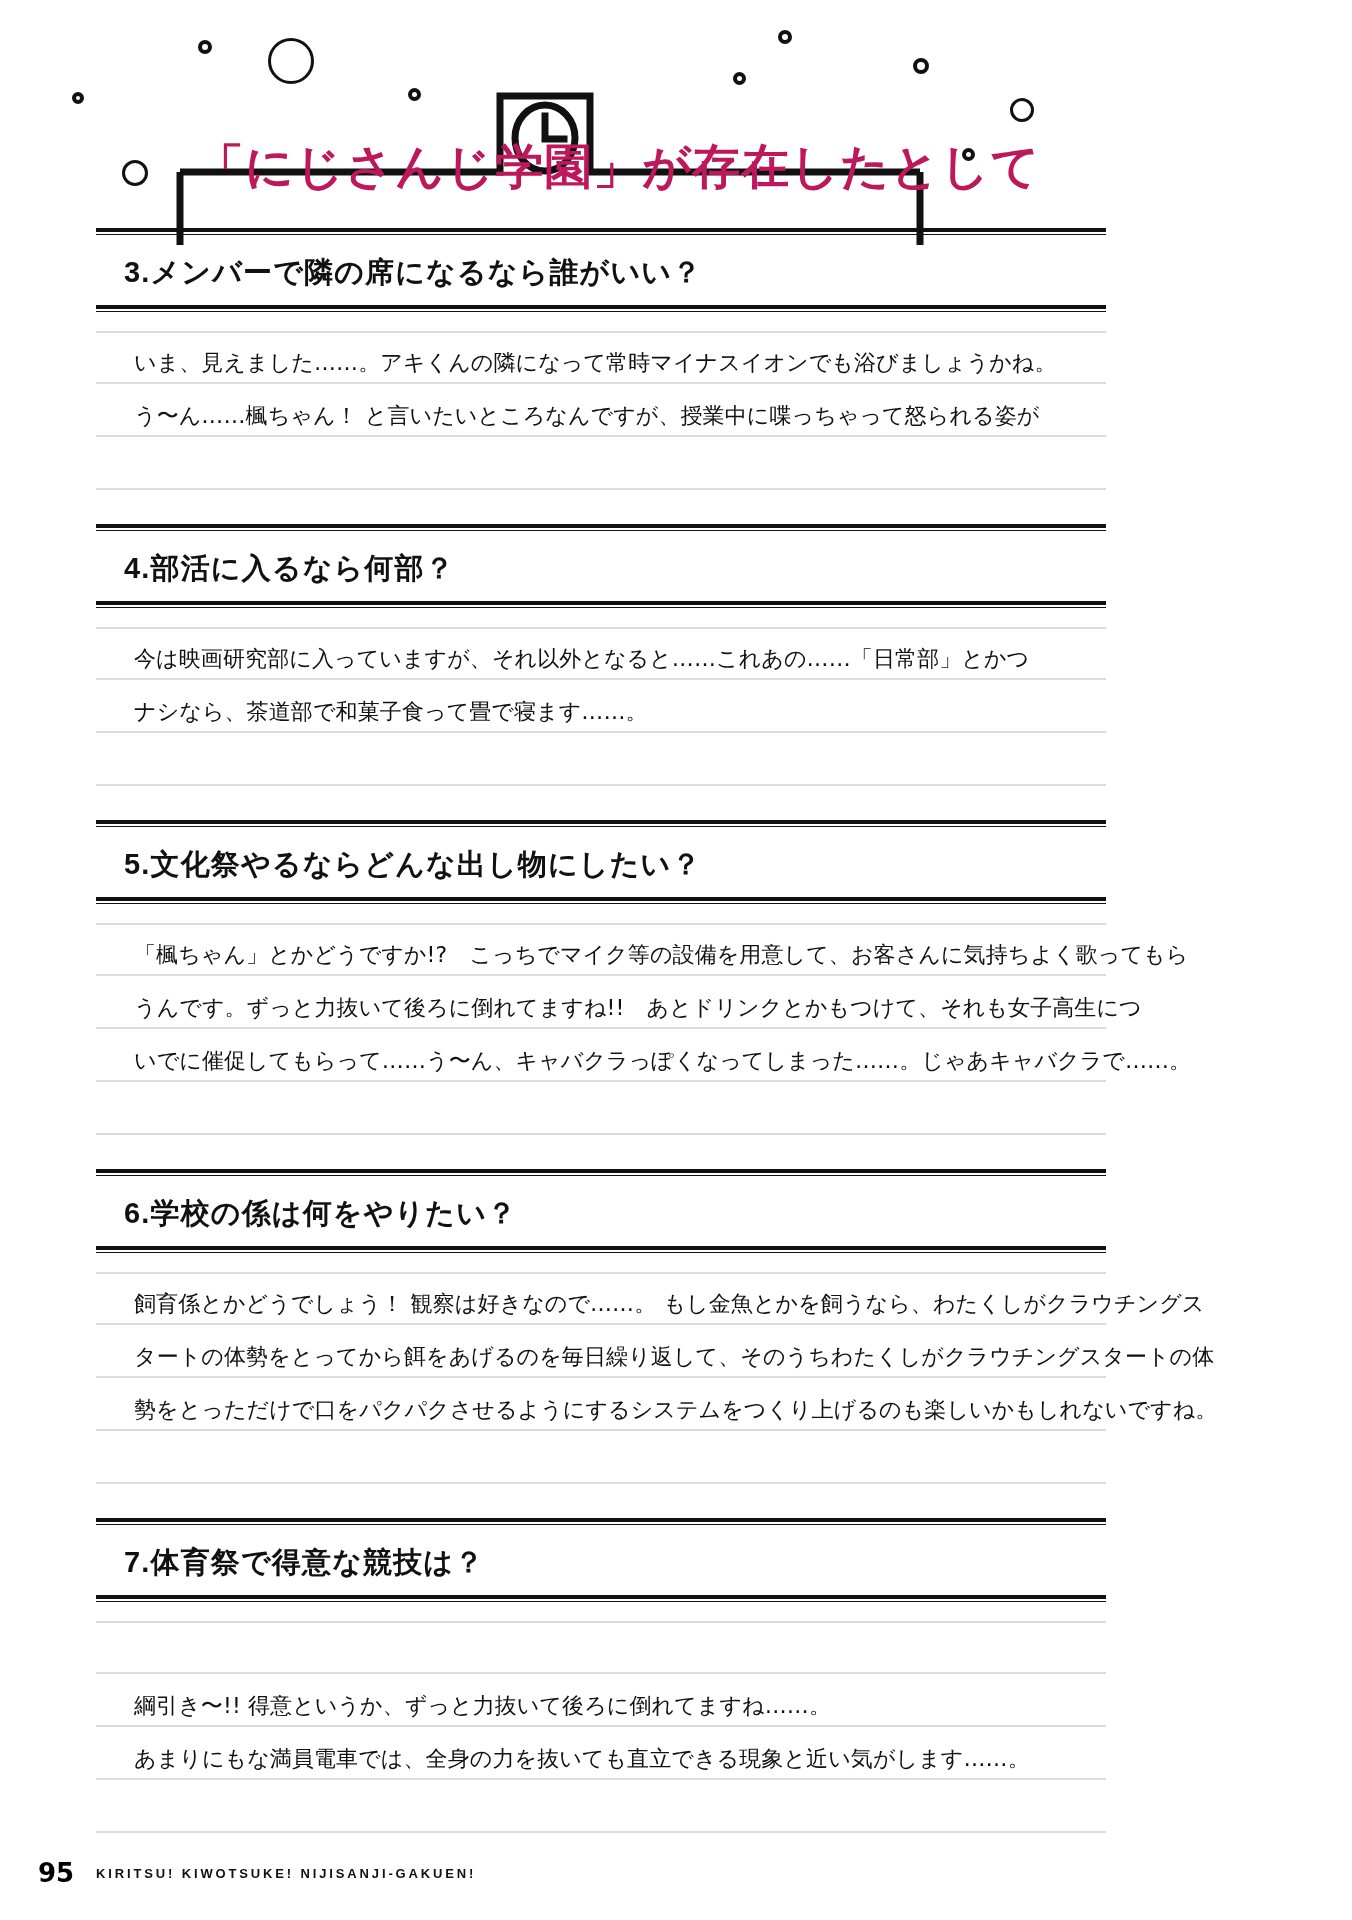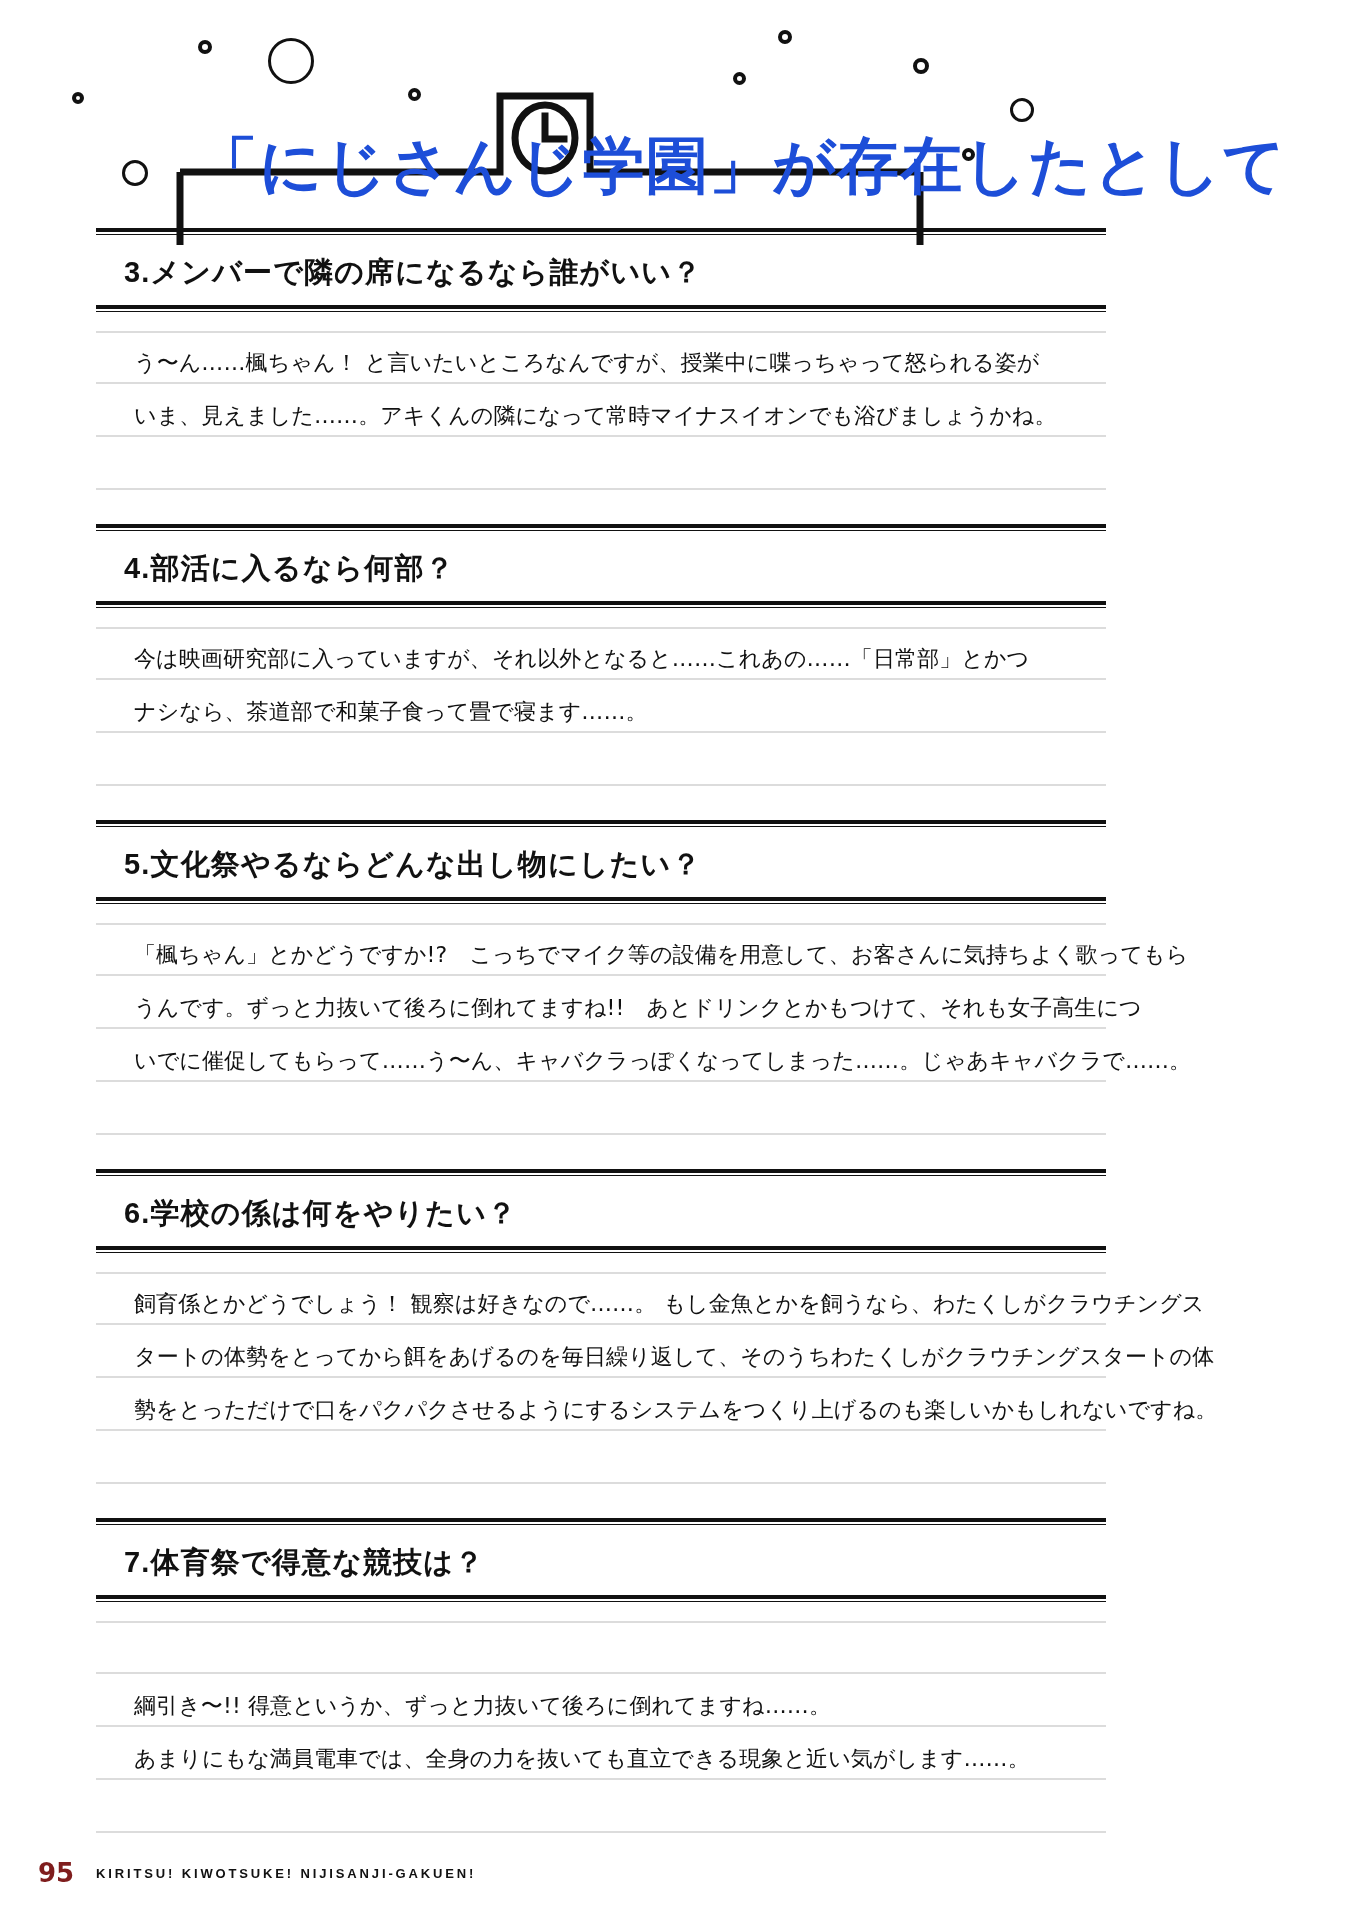--- a/index.html
+++ b/index.html
@@ -39,26 +39,26 @@
     left:160px; top:60px;
     width:780px; height:185px;
   }
 
   #banner-title {
     position:absolute;
     left:196px;
     top:130px;
     width:720px;
     height:72px;
-    font-size:62px;
+    font-size:48px;
     font-weight:bold;
     letter-spacing:0.02em;
     line-height:72px;
     white-space:nowrap;
-    color:#1d4ed8;
+    color:#be185d;
     font-family:"DejaVu Sans","Liberation Sans",sans-serif;
   }
 
   
   #content {
     position:absolute;
     left:96px;
     top:228px;
     width:1010px;
   }
@@ -124,21 +124,21 @@
   #footer {
     position:absolute;
     left:0; bottom:0;
     width:1352px; height:90px;
   }
   #page-number {
     position:absolute;
     left:38px; top:28px;
     font-size:26px;
     font-weight:bold;
-    color:#7f1d1d;
+    color:#000000;
     font-family:"DejaVu Sans","Liberation Sans",sans-serif;
   }
   #footer-caption {
     position:absolute;
     left:96px; top:36px;
     font-size:13px;
     font-weight:bold;
     letter-spacing:0.22em;
     color:#111;
     font-family:Liberation Sans, sans-serif;
@@ -181,24 +181,24 @@
   </div>
 
   <div id="content">
       <div class="qblock">
         <div class="rule-double"></div>
         <div class="q-heading">3.メンバーで隣の席になるなら誰がいい？</div>
         <div class="rule-double"></div>
         <div class="spacer-sm"></div>
         <div class="answer">
           <div class="ans-line">
+            <span class="txt">いま、見えました……。アキくんの隣になって常時マイナスイオンでも浴びましょうかね。</span>
+          </div>
+          <div class="ans-line">
             <span class="txt">う〜ん……楓ちゃん！ と言いたいところなんですが、授業中に喋っちゃって怒られる姿が</span>
-          </div>
-          <div class="ans-line">
-            <span class="txt">いま、見えました……。アキくんの隣になって常時マイナスイオンでも浴びましょうかね。</span>
           </div>
           <div class="ans-line blank"></div>
         </div>
         <div class="spacer"></div>
       </div>
       <div class="qblock">
         <div class="rule-double"></div>
         <div class="q-heading">4.部活に入るなら何部？</div>
         <div class="rule-double"></div>
         <div class="spacer-sm"></div>

